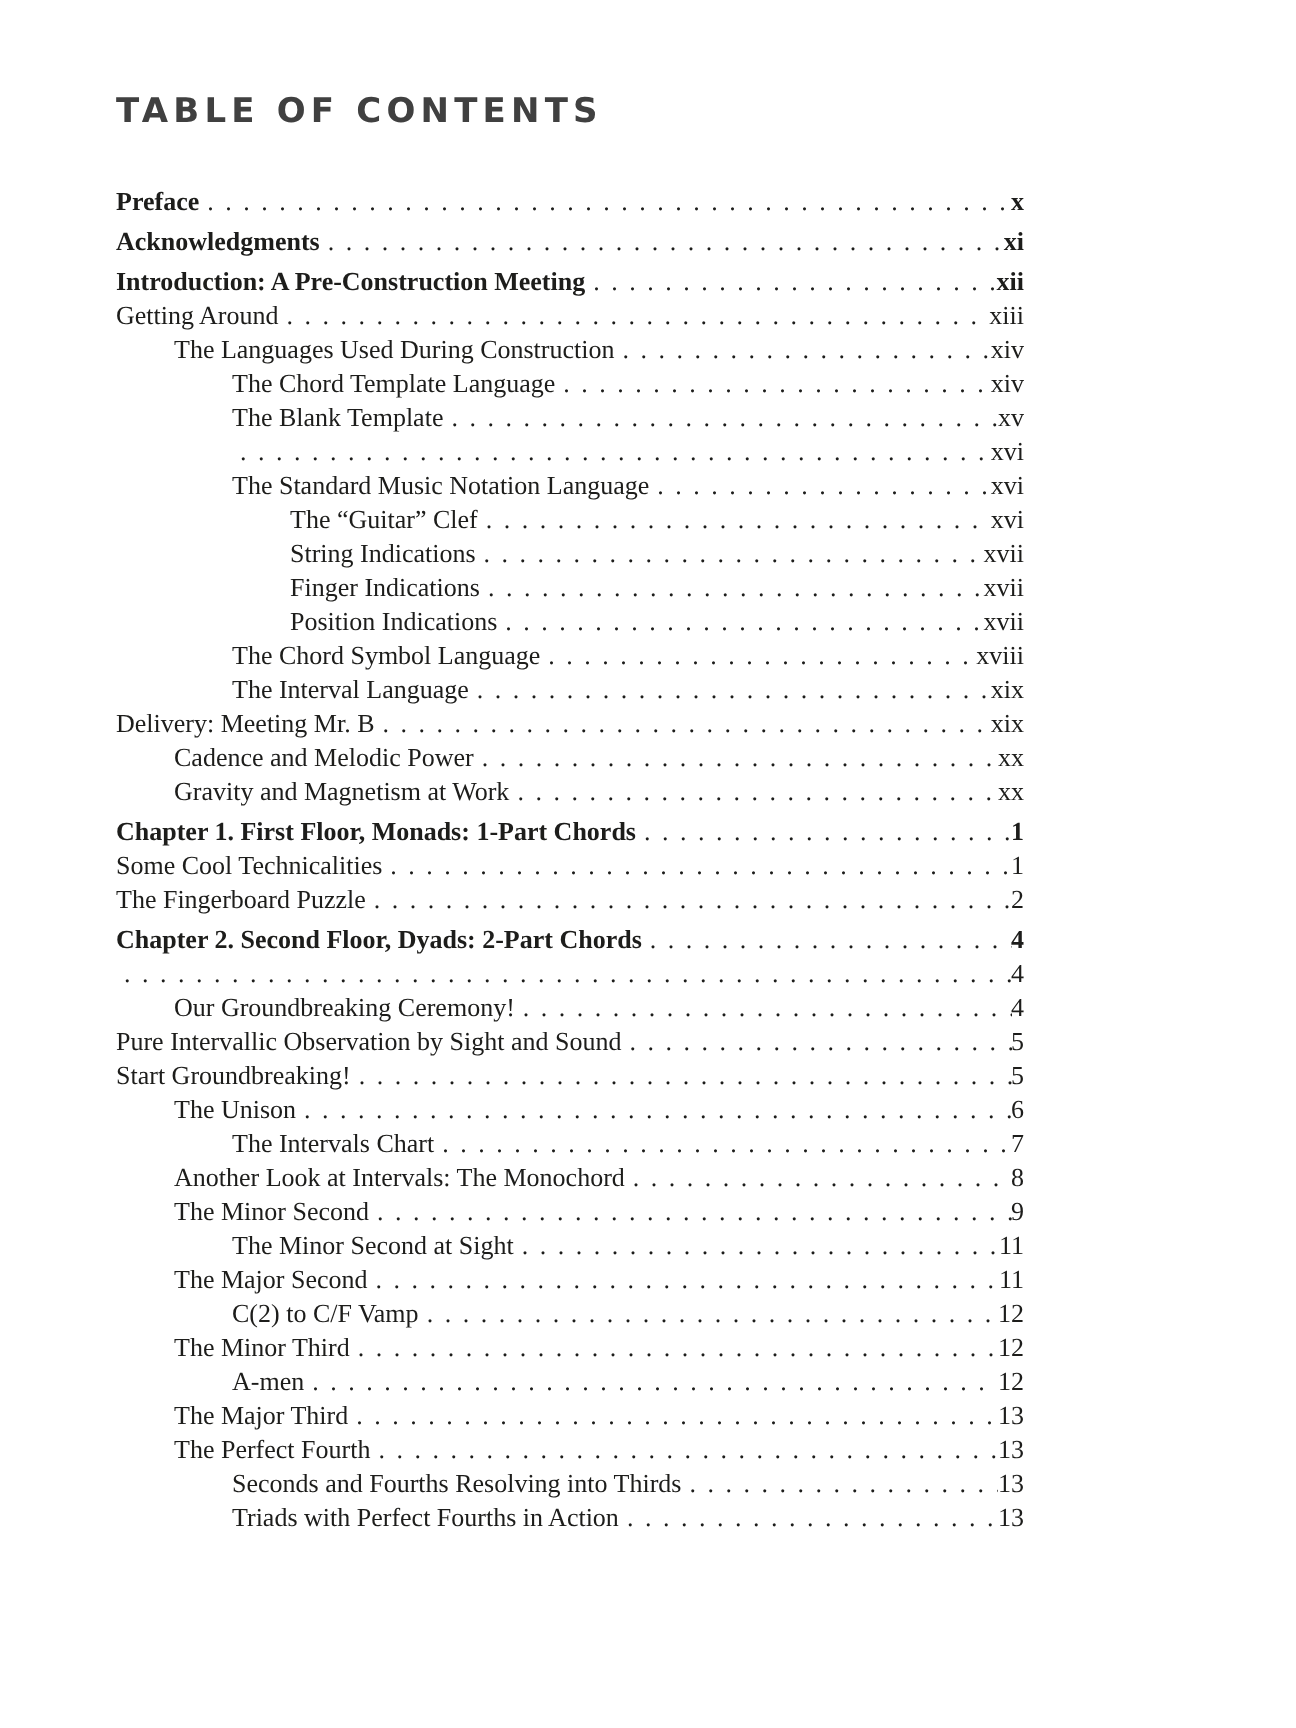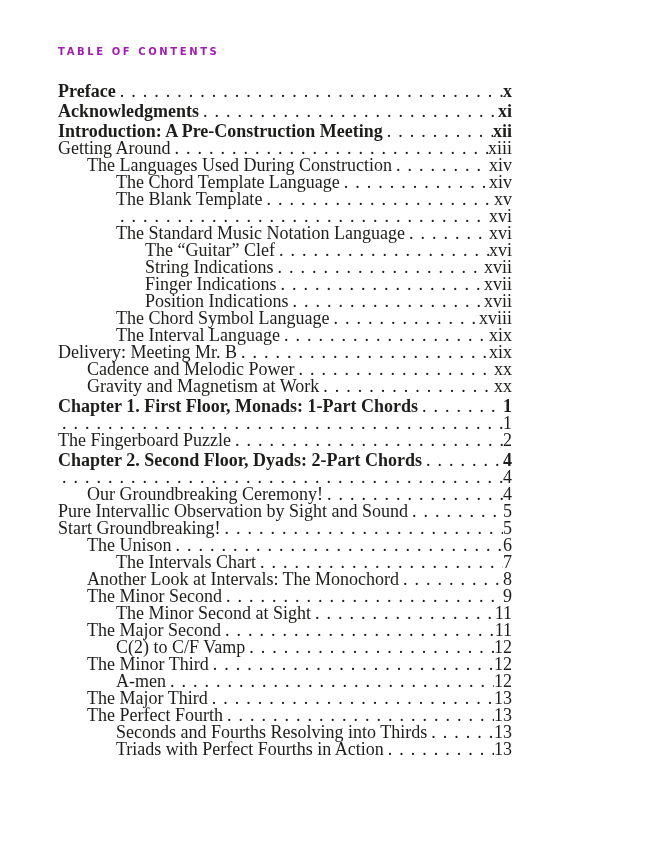--- a/index.html
+++ b/index.html
@@ -20,35 +20,35 @@
     position: relative;
     width: 648px;
     height: 864px;
     background: #ffffff;
     padding: 46px 136px 0 58px;
   }
 
   .page-title {
     font-family: "DejaVu Sans", sans-serif;
     font-weight: 700;
-    font-size: 10px;
+    font-size: 17px;
     letter-spacing: 2.6px;
-    color: #a21caf;
+    color: #404040;
     margin-bottom: 26px;
     white-space: nowrap;
   }
 
   .toc-section { margin-top: 3px; }
   .toc-section:first-of-type { margin-top: 0; }
 
   .toc-row {
     display: flex;
     align-items: flex-start;
     line-height: 17px;
-    font-size: 18px;
+    font-size: 13px;
     white-space: nowrap;
   }
 
   .toc-row.indent-1 { padding-left: 29px; }
   .toc-row.indent-2 { padding-left: 58px; }
   .toc-row.indent-3 { padding-left: 87px; }
 
   .toc-label { white-space: nowrap; }
 
   .toc-row.bold .toc-label,
@@ -169,20 +169,21 @@
           <span class="toc-page">xx</span>
         </div>
       </div>
       <div class="toc-section">
         <div class="toc-row indent-0 bold">
           <span class="toc-label">Chapter 1. First Floor, Monads: 1-Part Chords</span>
           <span class="toc-dots" aria-hidden="true">. . . . . . . . . . . . . . . . . . . . . . . . . . . . . . . . . . . . . . . . . . . . . . . . . . . . . . . . . . . . . . . . . . . . . . . . . . . . . . . . . . . . . . . . . . . . . . . . . . . . . . . . . . . . . . . . . . . . . . . .</span>
           <span class="toc-page">1</span>
         </div>
         <div class="toc-row indent-0">
+          <span class="toc-label">Some Cool Technicalities</span>
           <span class="toc-dots" aria-hidden="true">. . . . . . . . . . . . . . . . . . . . . . . . . . . . . . . . . . . . . . . . . . . . . . . . . . . . . . . . . . . . . . . . . . . . . . . . . . . . . . . . . . . . . . . . . . . . . . . . . . . . . . . . . . . . . . . . . . . . . . . .</span>
           <span class="toc-page">1</span>
         </div>
         <div class="toc-row indent-0">
           <span class="toc-label">The Fingerboard Puzzle</span>
           <span class="toc-dots" aria-hidden="true">. . . . . . . . . . . . . . . . . . . . . . . . . . . . . . . . . . . . . . . . . . . . . . . . . . . . . . . . . . . . . . . . . . . . . . . . . . . . . . . . . . . . . . . . . . . . . . . . . . . . . . . . . . . . . . . . . . . . . . . .</span>
           <span class="toc-page">2</span>
         </div>
       </div>
       <div class="toc-section">

